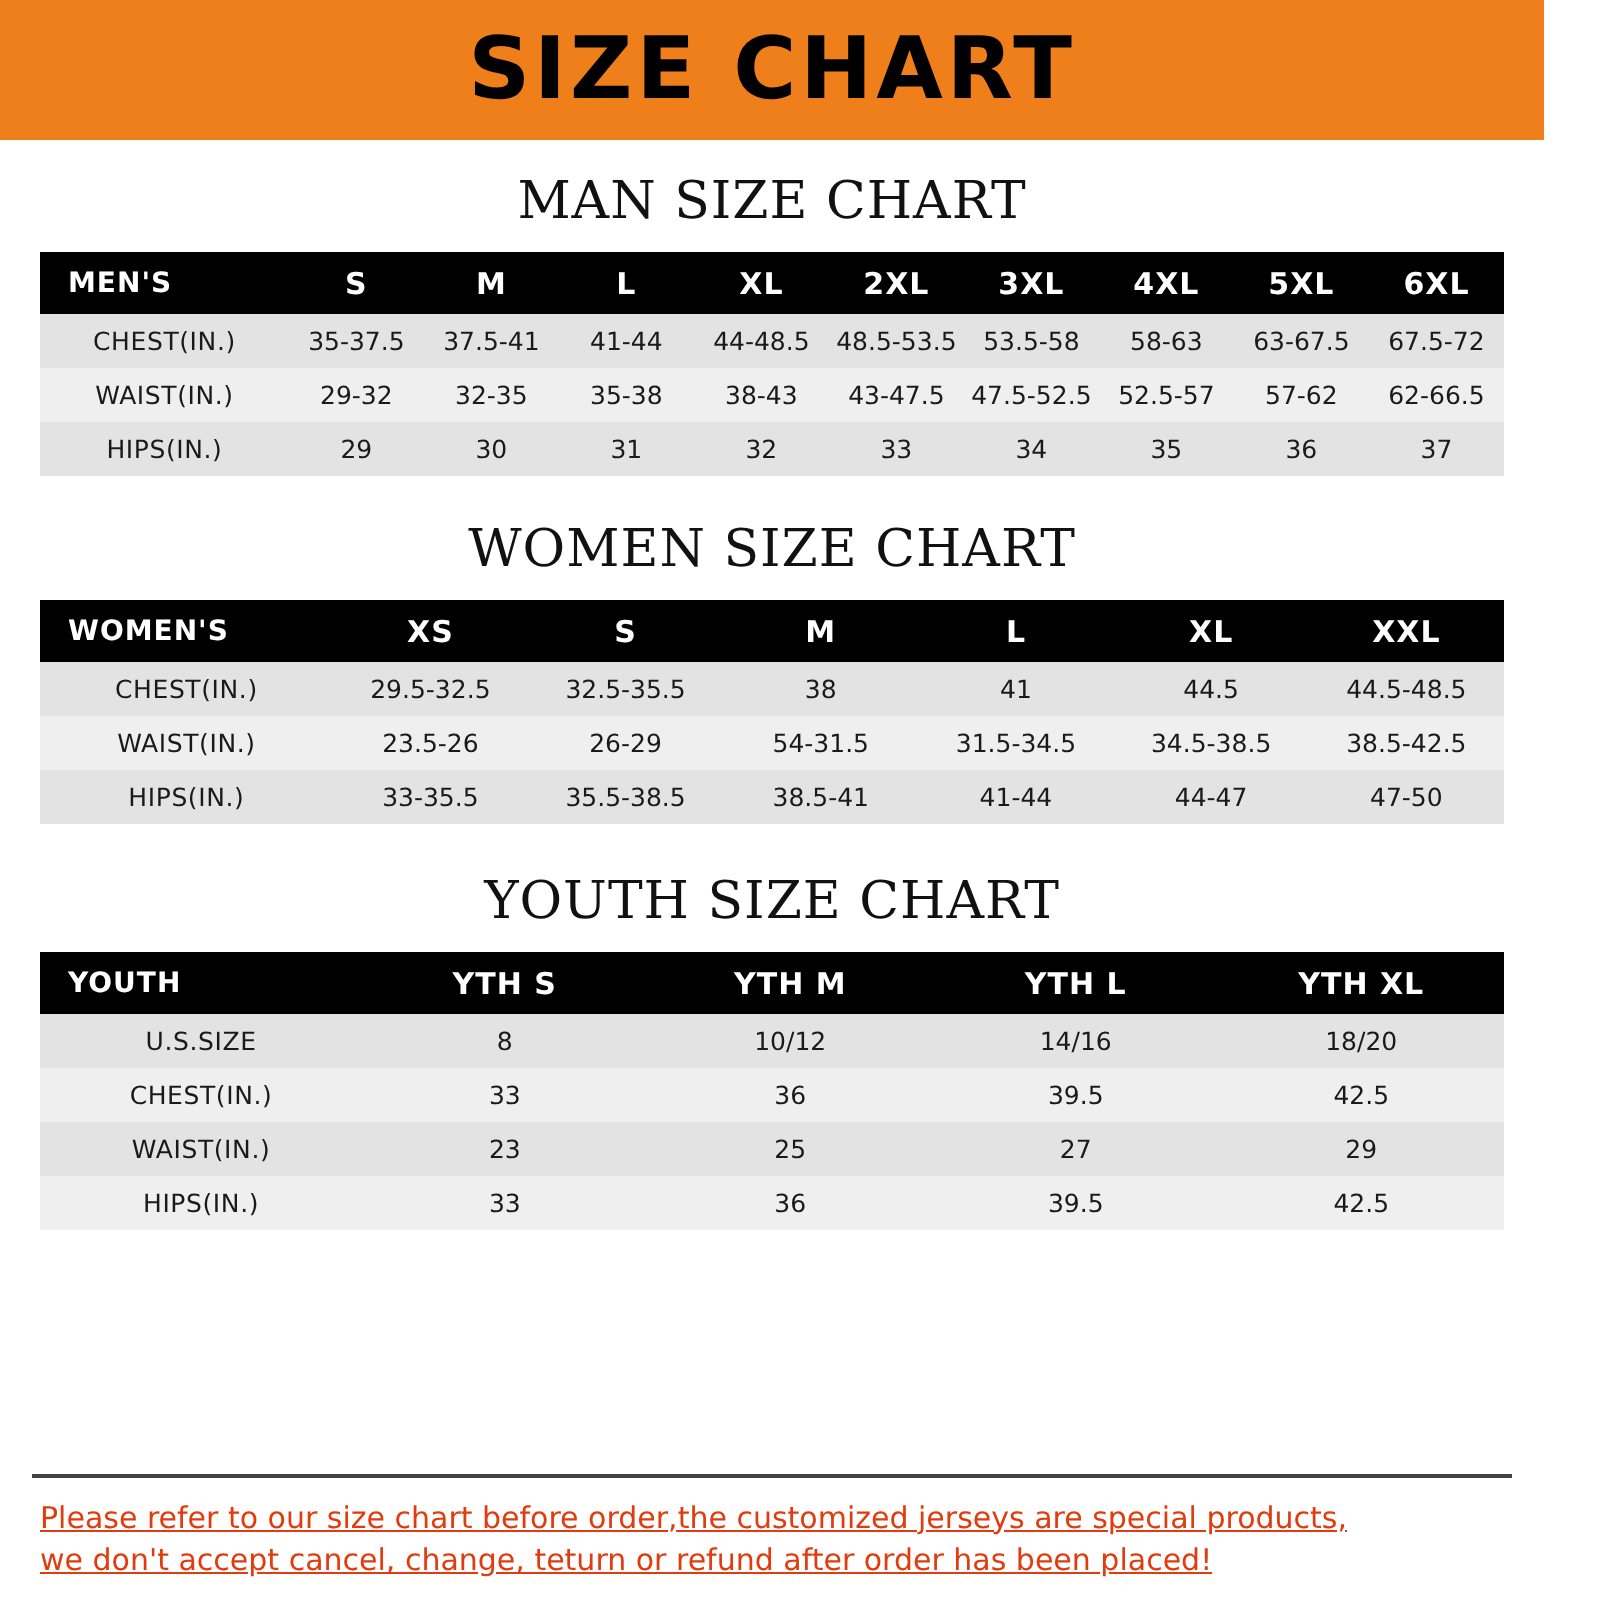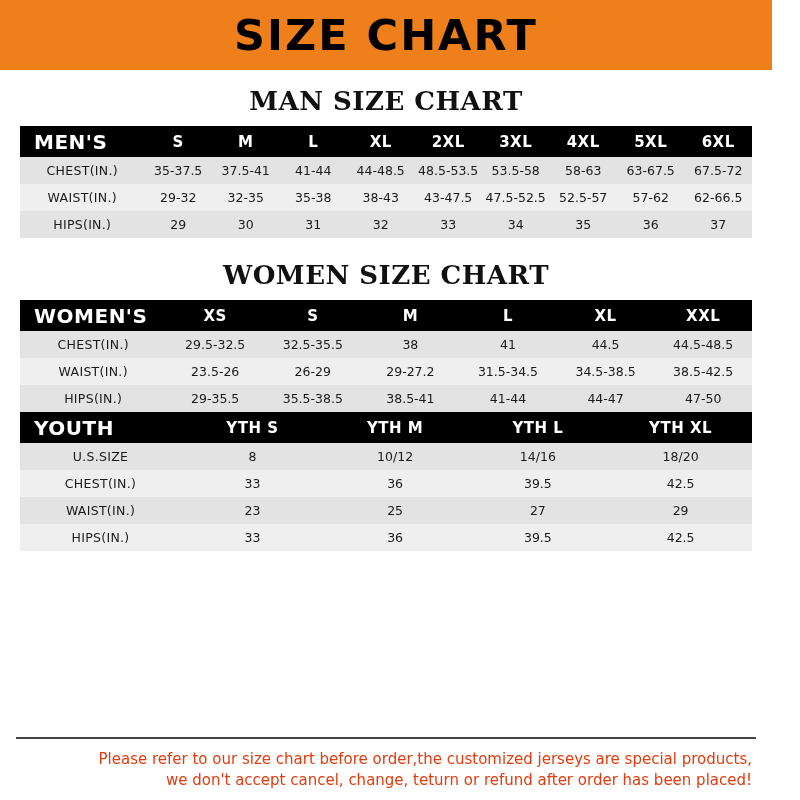--- a/index.html
+++ b/index.html
@@ -39,21 +39,21 @@
   
   .content {
     flex: 1 1 auto;
     padding: 0 20px;
     display: flex;
     flex-direction: column;
   }
   .section-title {
     text-align: center;
     font-family: "DejaVu Serif", serif;
-    font-weight: bold;
+    font-weight: normal;
     font-size: 26px;
     color: #111;
     letter-spacing: 0.5px;
   }
   .t1 { margin: 16px 0 10px; }
   .t2 { margin: 22px 0 10px; }
   .t3 { margin: 24px 0 10px; }
 
   table.sz {
     width: 100%;
@@ -75,41 +75,42 @@
   tr.head td, tr.head th {
     color: #ffffff;
     font-weight: bold;
     font-size: 15px;
     height: 31px;
     letter-spacing: 0.5px;
   }
   tr.head td.rowlabel, tr.head th.rowlabel {
     text-align: left;
     padding-left: 14px;
-    font-size: 20px;
+    font-size: 14px;
   }
   tr.light { background: #e3e3e3; }
   tr.lighter { background: #efefef; }
   td.rowlabel, th.rowlabel {
     text-align: right;
     padding-right: 16px;
     font-size: 12.5px;
     color: #1a1a1a;
     letter-spacing: 0.3px;
   }
   
   .note {
     border-top: 2px solid #444;
     margin: 20px 16px 0 16px;
     padding: 10px 4px 8px 4px;
-    text-align: right;
+    text-align: left;
     color: #e23b0e;
     font-family: "DejaVu Sans", sans-serif;
     font-size: 15px;
     line-height: 1.45;
+    text-decoration: underline;
   }
   .note div { white-space: nowrap; }
 </style>
 </head>
 <body>
 
 <div class="page">
 
   <div class="header">
     <div class="header-title">SIZE CHART</div>
@@ -189,37 +190,38 @@
             <td>32.5-35.5</td>
             <td>38</td>
             <td>41</td>
             <td>44.5</td>
             <td>44.5-48.5</td>
           </tr>
           <tr class="lighter">
             <td class="rowlabel" style="width: 20%;">WAIST(IN.)</td>
             <td>23.5-26</td>
             <td>26-29</td>
-            <td>29-27.2</td>
+            <td>54-31.5</td>
             <td>31.5-34.5</td>
             <td>34.5-38.5</td>
             <td>38.5-42.5</td>
           </tr>
           <tr class="light">
             <td class="rowlabel" style="width: 20%;">HIPS(IN.)</td>
-            <td>29-35.5</td>
+            <td>33-35.5</td>
             <td>35.5-38.5</td>
             <td>38.5-41</td>
             <td>41-44</td>
             <td>44-47</td>
             <td>47-50</td>
           </tr>
         </tbody>
     </table>
 
+    <div class="section-title t3">YOUTH SIZE CHART</div>
     <table class="sz">
       <tbody>
           <tr class="head">
             <td class="rowlabel" style="width: 22%; margin-left: 23px;">YOUTH</td>
             <td>YTH S</td>
             <td>YTH M</td>
             <td>YTH L</td>
             <td>YTH XL</td>
           </tr>
           <tr class="light">

